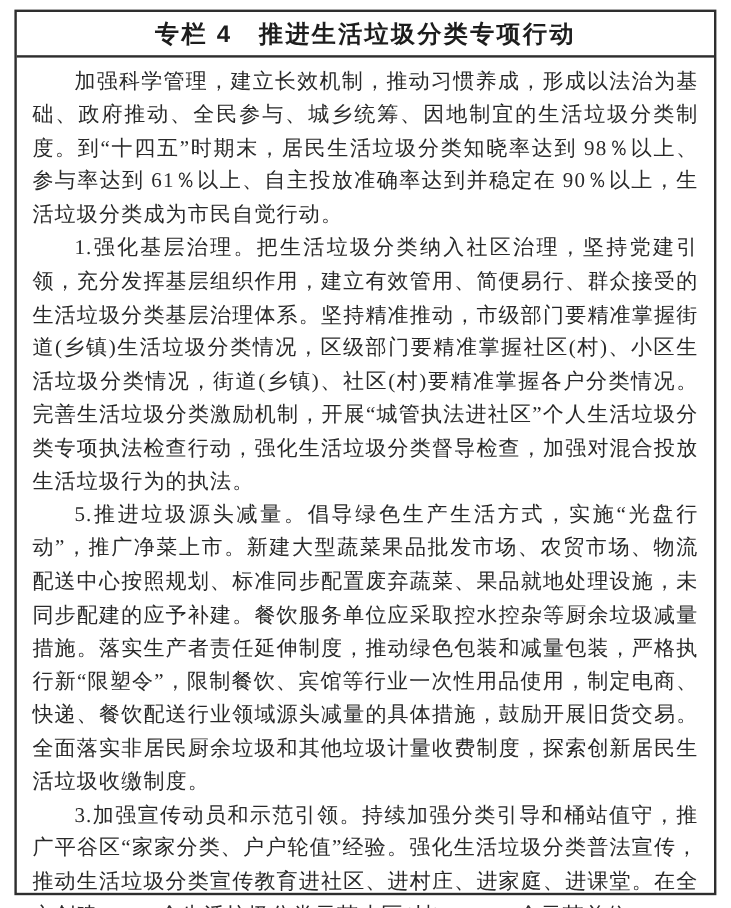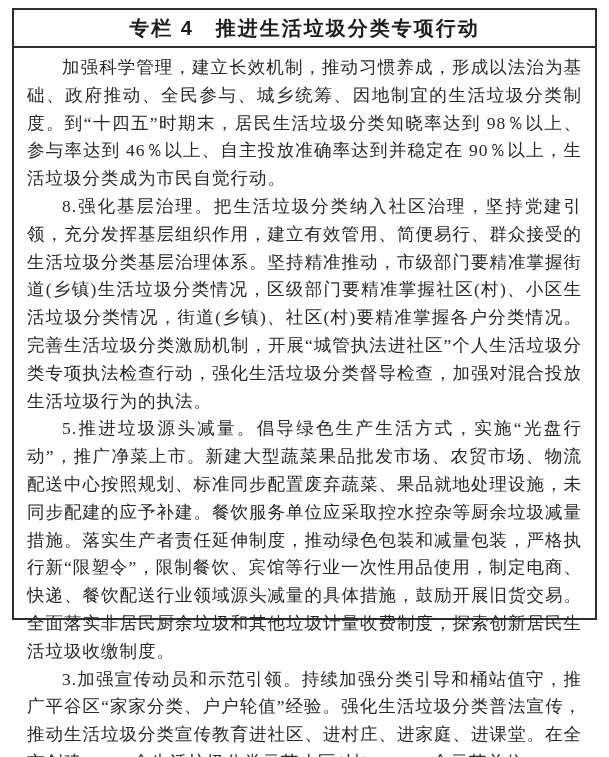--- a/index.html
+++ b/index.html
@@ -12,21 +12,21 @@
     height: 757px;
     position: relative;
     overflow: hidden;
     font-family: "Liberation Serif", serif;
   }
   .panel {
     position: absolute;
     left: 12px;
     top: 8px;
     width: 585px;
-    height: 612px;
+    height: 738px;
     box-sizing: border-box;
     border: 2px solid #2e2e2e;
     background: #ffffff;
   }
   .panel-title {
     box-sizing: border-box;
     height: 38px;
     border-bottom: 2px solid #2e2e2e;
     display: flex;
     align-items: center;
@@ -52,18 +52,18 @@
     text-align: justify;
     text-justify: inter-character;
   }
 </style>
 </head>
 <body>
 
 <div class="panel">
   <div class="panel-title">专栏 4　推进生活垃圾分类专项行动</div>
   <div class="panel-body">
-    <p>加强科学管理，建立长效机制，推动习惯养成，形成以法治为基础、政府推动、全民参与、城乡统筹、因地制宜的生活垃圾分类制度。到“十四五”时期末，居民生活垃圾分类知晓率达到 98％以上、参与率达到 46％以上、自主投放准确率达到并稳定在 90％以上，生活垃圾分类成为市民自觉行动。</p>
-    <p>8.强化基层治理。把生活垃圾分类纳入社区治理，坚持党建引领，充分发挥基层组织作用，建立有效管用、简便易行、群众接受的生活垃圾分类基层治理体系。坚持精准推动，市级部门要精准掌握街道(乡镇)生活垃圾分类情况，区级部门要精准掌握社区(村)、小区生活垃圾分类情况，街道(乡镇)、社区(村)要精准掌握各户分类情况。完善生活垃圾分类激励机制，开展“城管执法进社区”个人生活垃圾分类专项执法检查行动，强化生活垃圾分类督导检查，加强对混合投放生活垃圾行为的执法。</p>
+    <p>加强科学管理，建立长效机制，推动习惯养成，形成以法治为基础、政府推动、全民参与、城乡统筹、因地制宜的生活垃圾分类制度。到“十四五”时期末，居民生活垃圾分类知晓率达到 98％以上、参与率达到 61％以上、自主投放准确率达到并稳定在 90％以上，生活垃圾分类成为市民自觉行动。</p>
+    <p>1.强化基层治理。把生活垃圾分类纳入社区治理，坚持党建引领，充分发挥基层组织作用，建立有效管用、简便易行、群众接受的生活垃圾分类基层治理体系。坚持精准推动，市级部门要精准掌握街道(乡镇)生活垃圾分类情况，区级部门要精准掌握社区(村)、小区生活垃圾分类情况，街道(乡镇)、社区(村)要精准掌握各户分类情况。完善生活垃圾分类激励机制，开展“城管执法进社区”个人生活垃圾分类专项执法检查行动，强化生活垃圾分类督导检查，加强对混合投放生活垃圾行为的执法。</p>
     <p>5.推进垃圾源头减量。倡导绿色生产生活方式，实施“光盘行动”，推广净菜上市。新建大型蔬菜果品批发市场、农贸市场、物流配送中心按照规划、标准同步配置废弃蔬菜、果品就地处理设施，未同步配建的应予补建。餐饮服务单位应采取控水控杂等厨余垃圾减量措施。落实生产者责任延伸制度，推动绿色包装和减量包装，严格执行新“限塑令”，限制餐饮、宾馆等行业一次性用品使用，制定电商、快递、餐饮配送行业领域源头减量的具体措施，鼓励开展旧货交易。全面落实非居民厨余垃圾和其他垃圾计量收费制度，探索创新居民生活垃圾收缴制度。</p>
     <p>3.加强宣传动员和示范引领。持续加强分类引导和桶站值守，推广平谷区“家家分类、户户轮值”经验。强化生活垃圾分类普法宣传，推动生活垃圾分类宣传教育进社区、进村庄、进家庭、进课堂。在全市创建 4000 个生活垃圾分类示范小区(村)、5000 个示范单位、1000 个示范商业楼宇、30 个示范商业街区。实现示范校园全面创建，引导生活垃圾分类从娃娃抓起。</p>
   </div>
 </div>
 
 </body></html>

